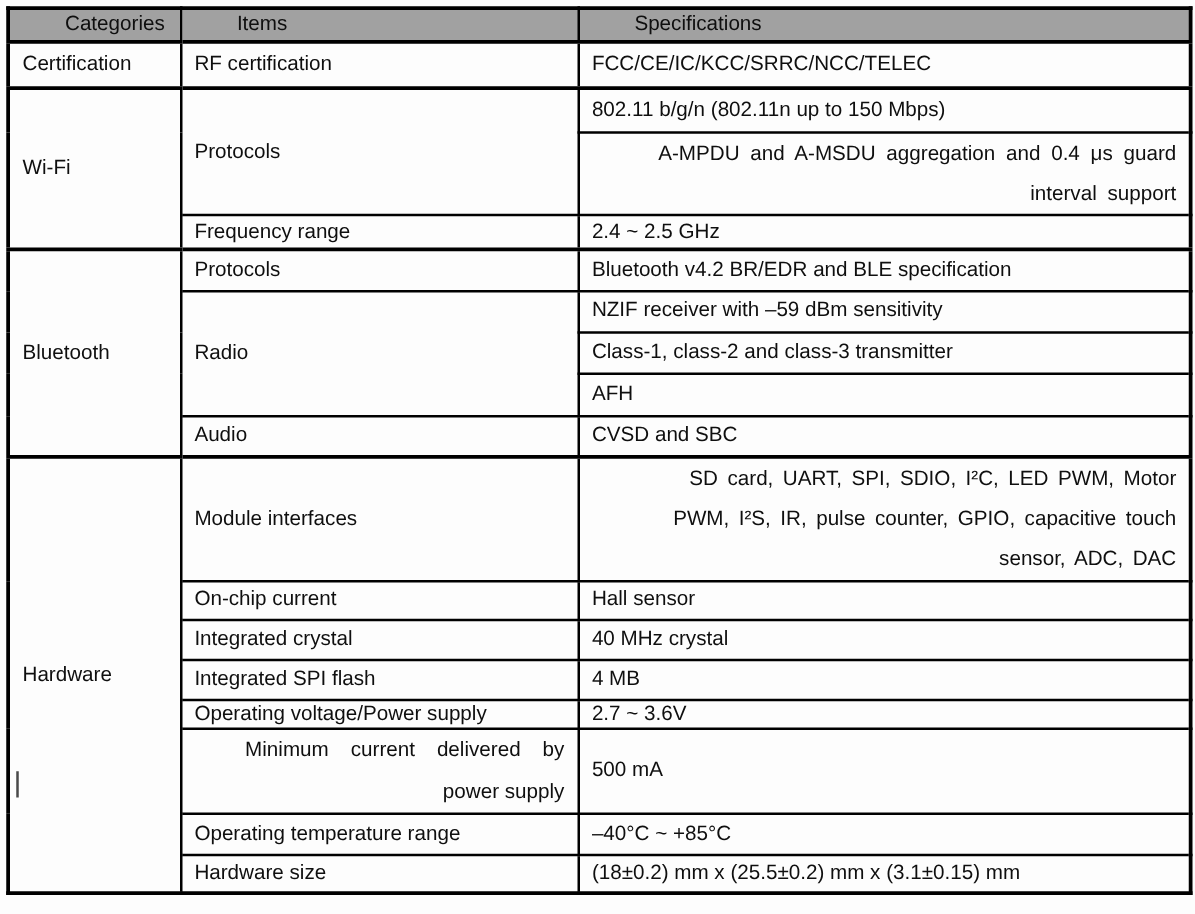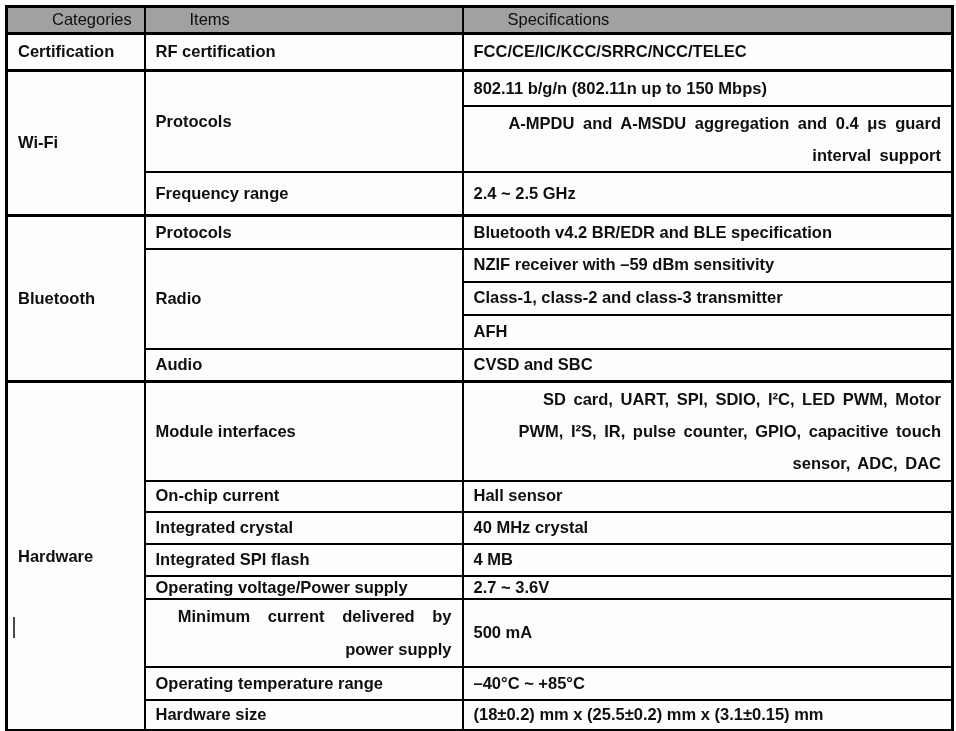--- a/index.html
+++ b/index.html
@@ -26,21 +26,21 @@
     left: 5px; top: 5px;
     width: 946px;
     border-collapse: collapse;
     table-layout: fixed;
     border: 3px solid var(--border);
   }
   th, td {
     border: 2px solid var(--border);
     padding: 0 10px;
     font-size: 16.5px;
-    font-weight: 700;
+    font-weight: 400;
     line-height: 1.3;
     text-align: left;
     vertical-align: middle;
     color: var(--text);
     overflow: hidden;
   }
   thead th {
     background: var(--header-bg);
     height: 27px;
     font-weight: 400;
@@ -90,21 +90,21 @@
 
       <tr class="thick" style="height:35px">
         <td rowspan="3">Wi-Fi</td>
         <td rowspan="2">Protocols</td>
         <td>802.11 b/g/n (802.11n up to 150 Mbps)</td>
       </tr>
       <tr style="height:66px">
         <td class="ml ws-a">A-MPDU and A-MSDU aggregation and 0.4 μs guard
 interval support</td>
       </tr>
-      <tr style="height:44px">
+      <tr style="height:28px">
         <td>Frequency range</td>
         <td>2.4 ~ 2.5 GHz</td>
       </tr>
 
       <tr class="thick" style="height:33px">
         <td rowspan="5">Bluetooth</td>
         <td>Protocols</td>
         <td>Bluetooth v4.2 BR/EDR and BLE specification</td>
       </tr>
       <tr style="height:33px">

